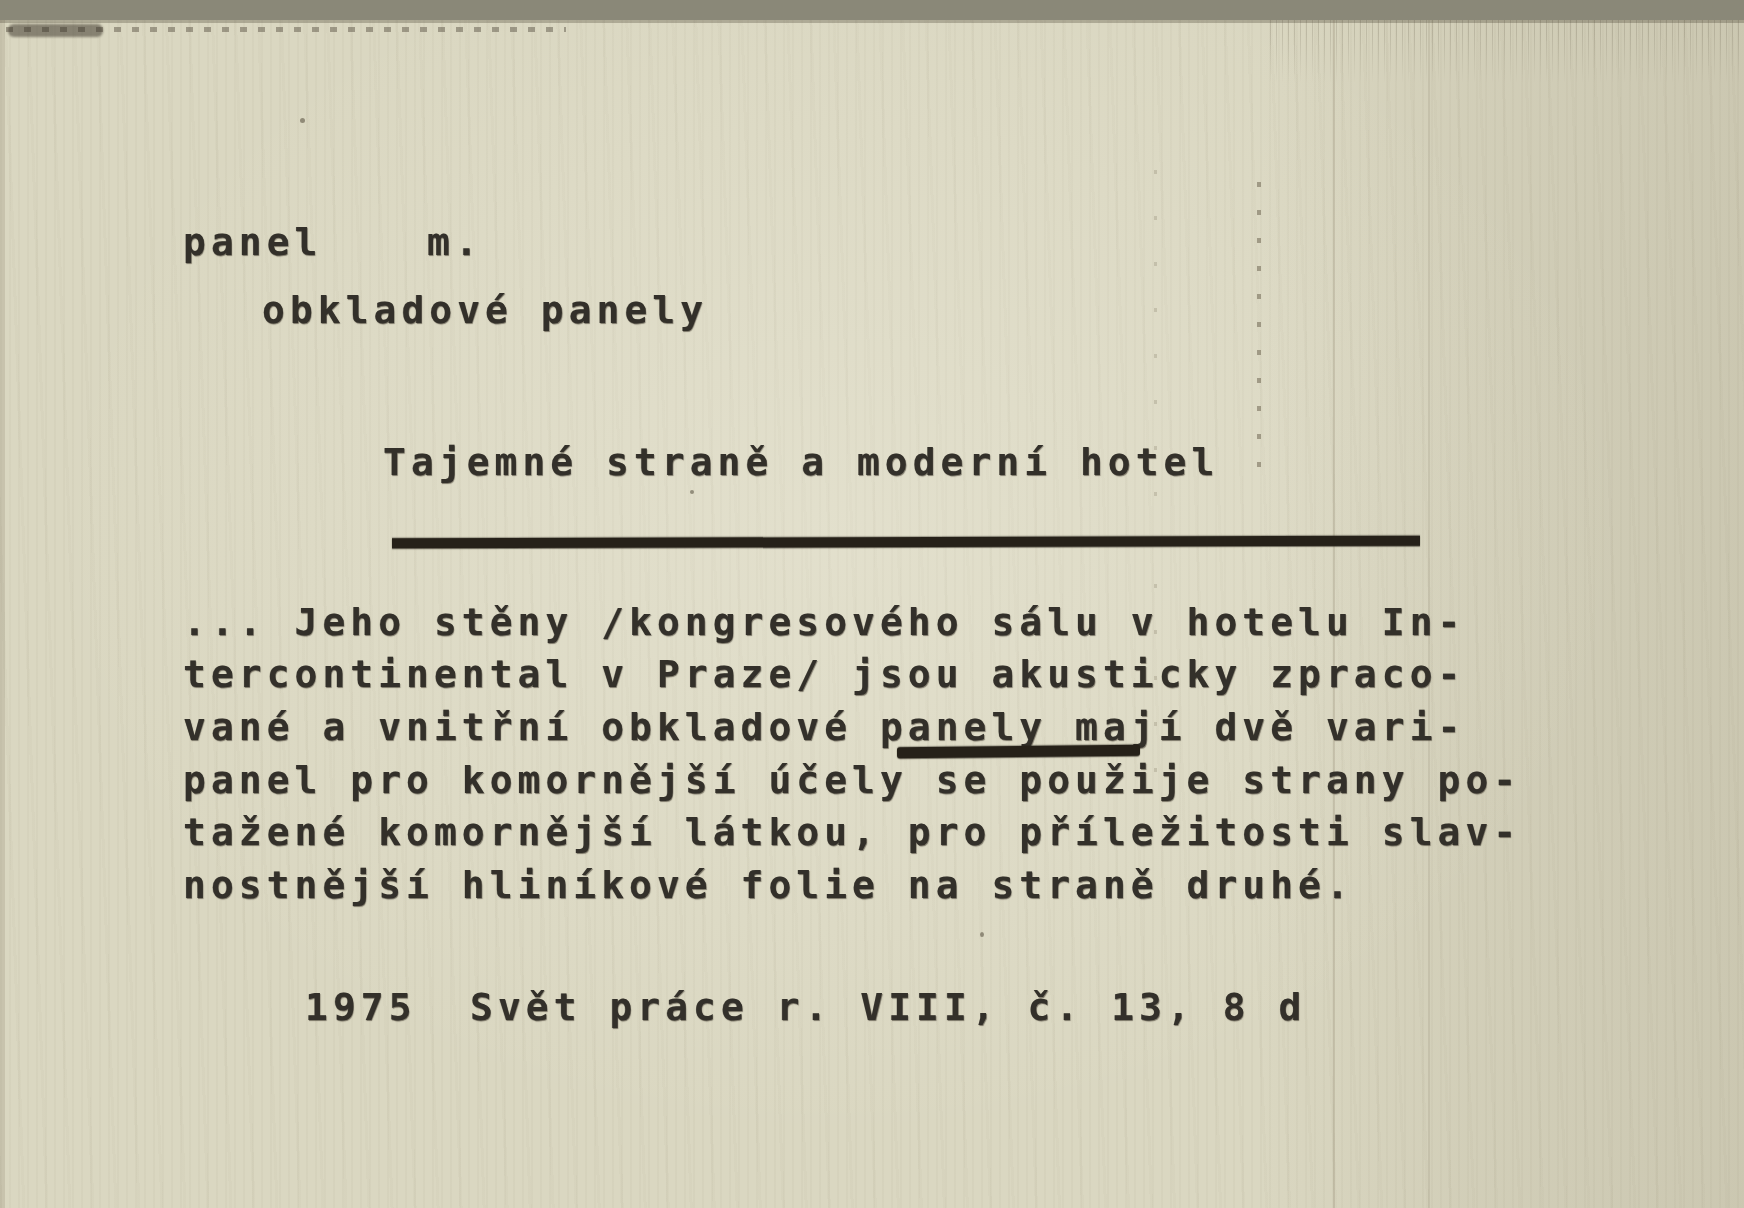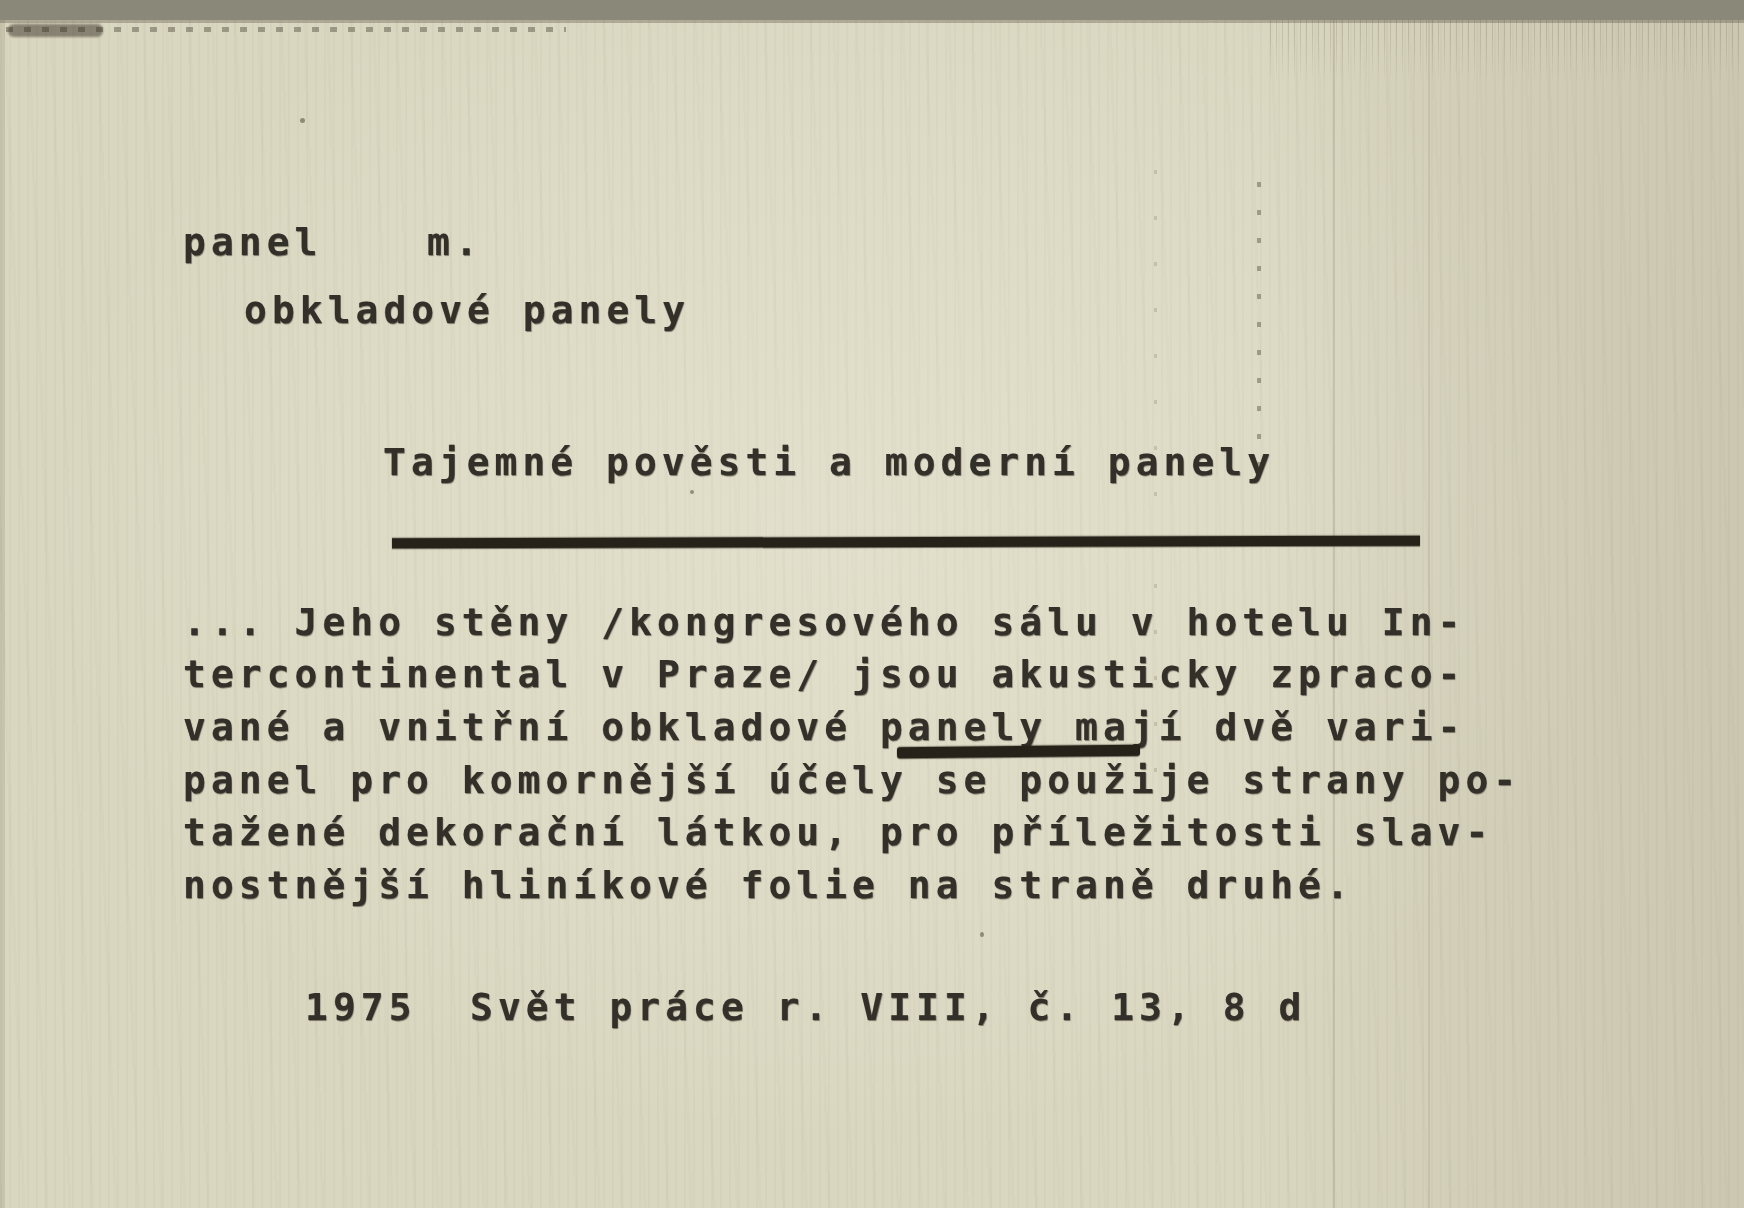--- a/index.html
+++ b/index.html
@@ -71,30 +71,30 @@
   <div class="dotcol-faint"></div>
   <div class="left-edge"></div>
   <div class="bottom-hatch"></div>
   <div class="speck" style="left:300px;top:98px;width:5px;height:5px;"></div>
   <div class="speck" style="left:690px;top:470px;width:4px;height:4px;"></div>
   <div class="speck" style="left:980px;top:912px;width:4px;height:5px;"></div>
 
   <div class="type" style="left:183px;top:200px;">panel</div>
   <div class="type" style="left:427px;top:200px;">m.</div>
 
-  <div class="type" style="left:244px;top:268px;">obkladové panely</div>
+  <div class="type" style="left:262px;top:268px;">obkladové panely</div>
 
-  <div class="type" style="left:383px;top:420px;">Tajemné pověsti a moderní panely</div>
+  <div class="type" style="left:383px;top:420px;">Tajemné straně a moderní hotel</div>
   <div class="rule" style="left:392px;top:517px;width:1028px;height:10px;transform:rotate(-0.15deg);"></div>
 
   <div class="type" style="left:183px;top:632px;">tercontinental v Praze/ jsou akusticky zpraco-</div>
   <div class="type" style="left:183px;top:580px;">... Jeho stěny /kongresového sálu v hotelu In-</div>
   <div class="type" style="left:183px;top:685px;">vané a vnitřní obkladové panely mají dvě vari-</div>
   <div class="type" style="left:183px;top:738px;">panel pro komornější účely se použije strany po-</div>
-  <div class="type" style="left:183px;top:790px;">tažené dekorační látkou, pro příležitosti slav-</div>
+  <div class="type" style="left:183px;top:790px;">tažené komornější látkou, pro příležitosti slav-</div>
   <div class="type" style="left:183px;top:843px;text-align:right;">nostnější hliníkové folie na straně druhé.</div>
 
   <div class="rule" style="left:897px;top:726px;width:243px;height:11px;transform:rotate(-0.6deg);border-radius:3px;"></div>
 
   <div class="type" style="left:305px;top:965px;">1975</div>
   <div class="type" style="left:470px;top:965px;">Svět práce r. VIII, č. 13, 8 d</div>
 
 </div>
 
 </body></html>

